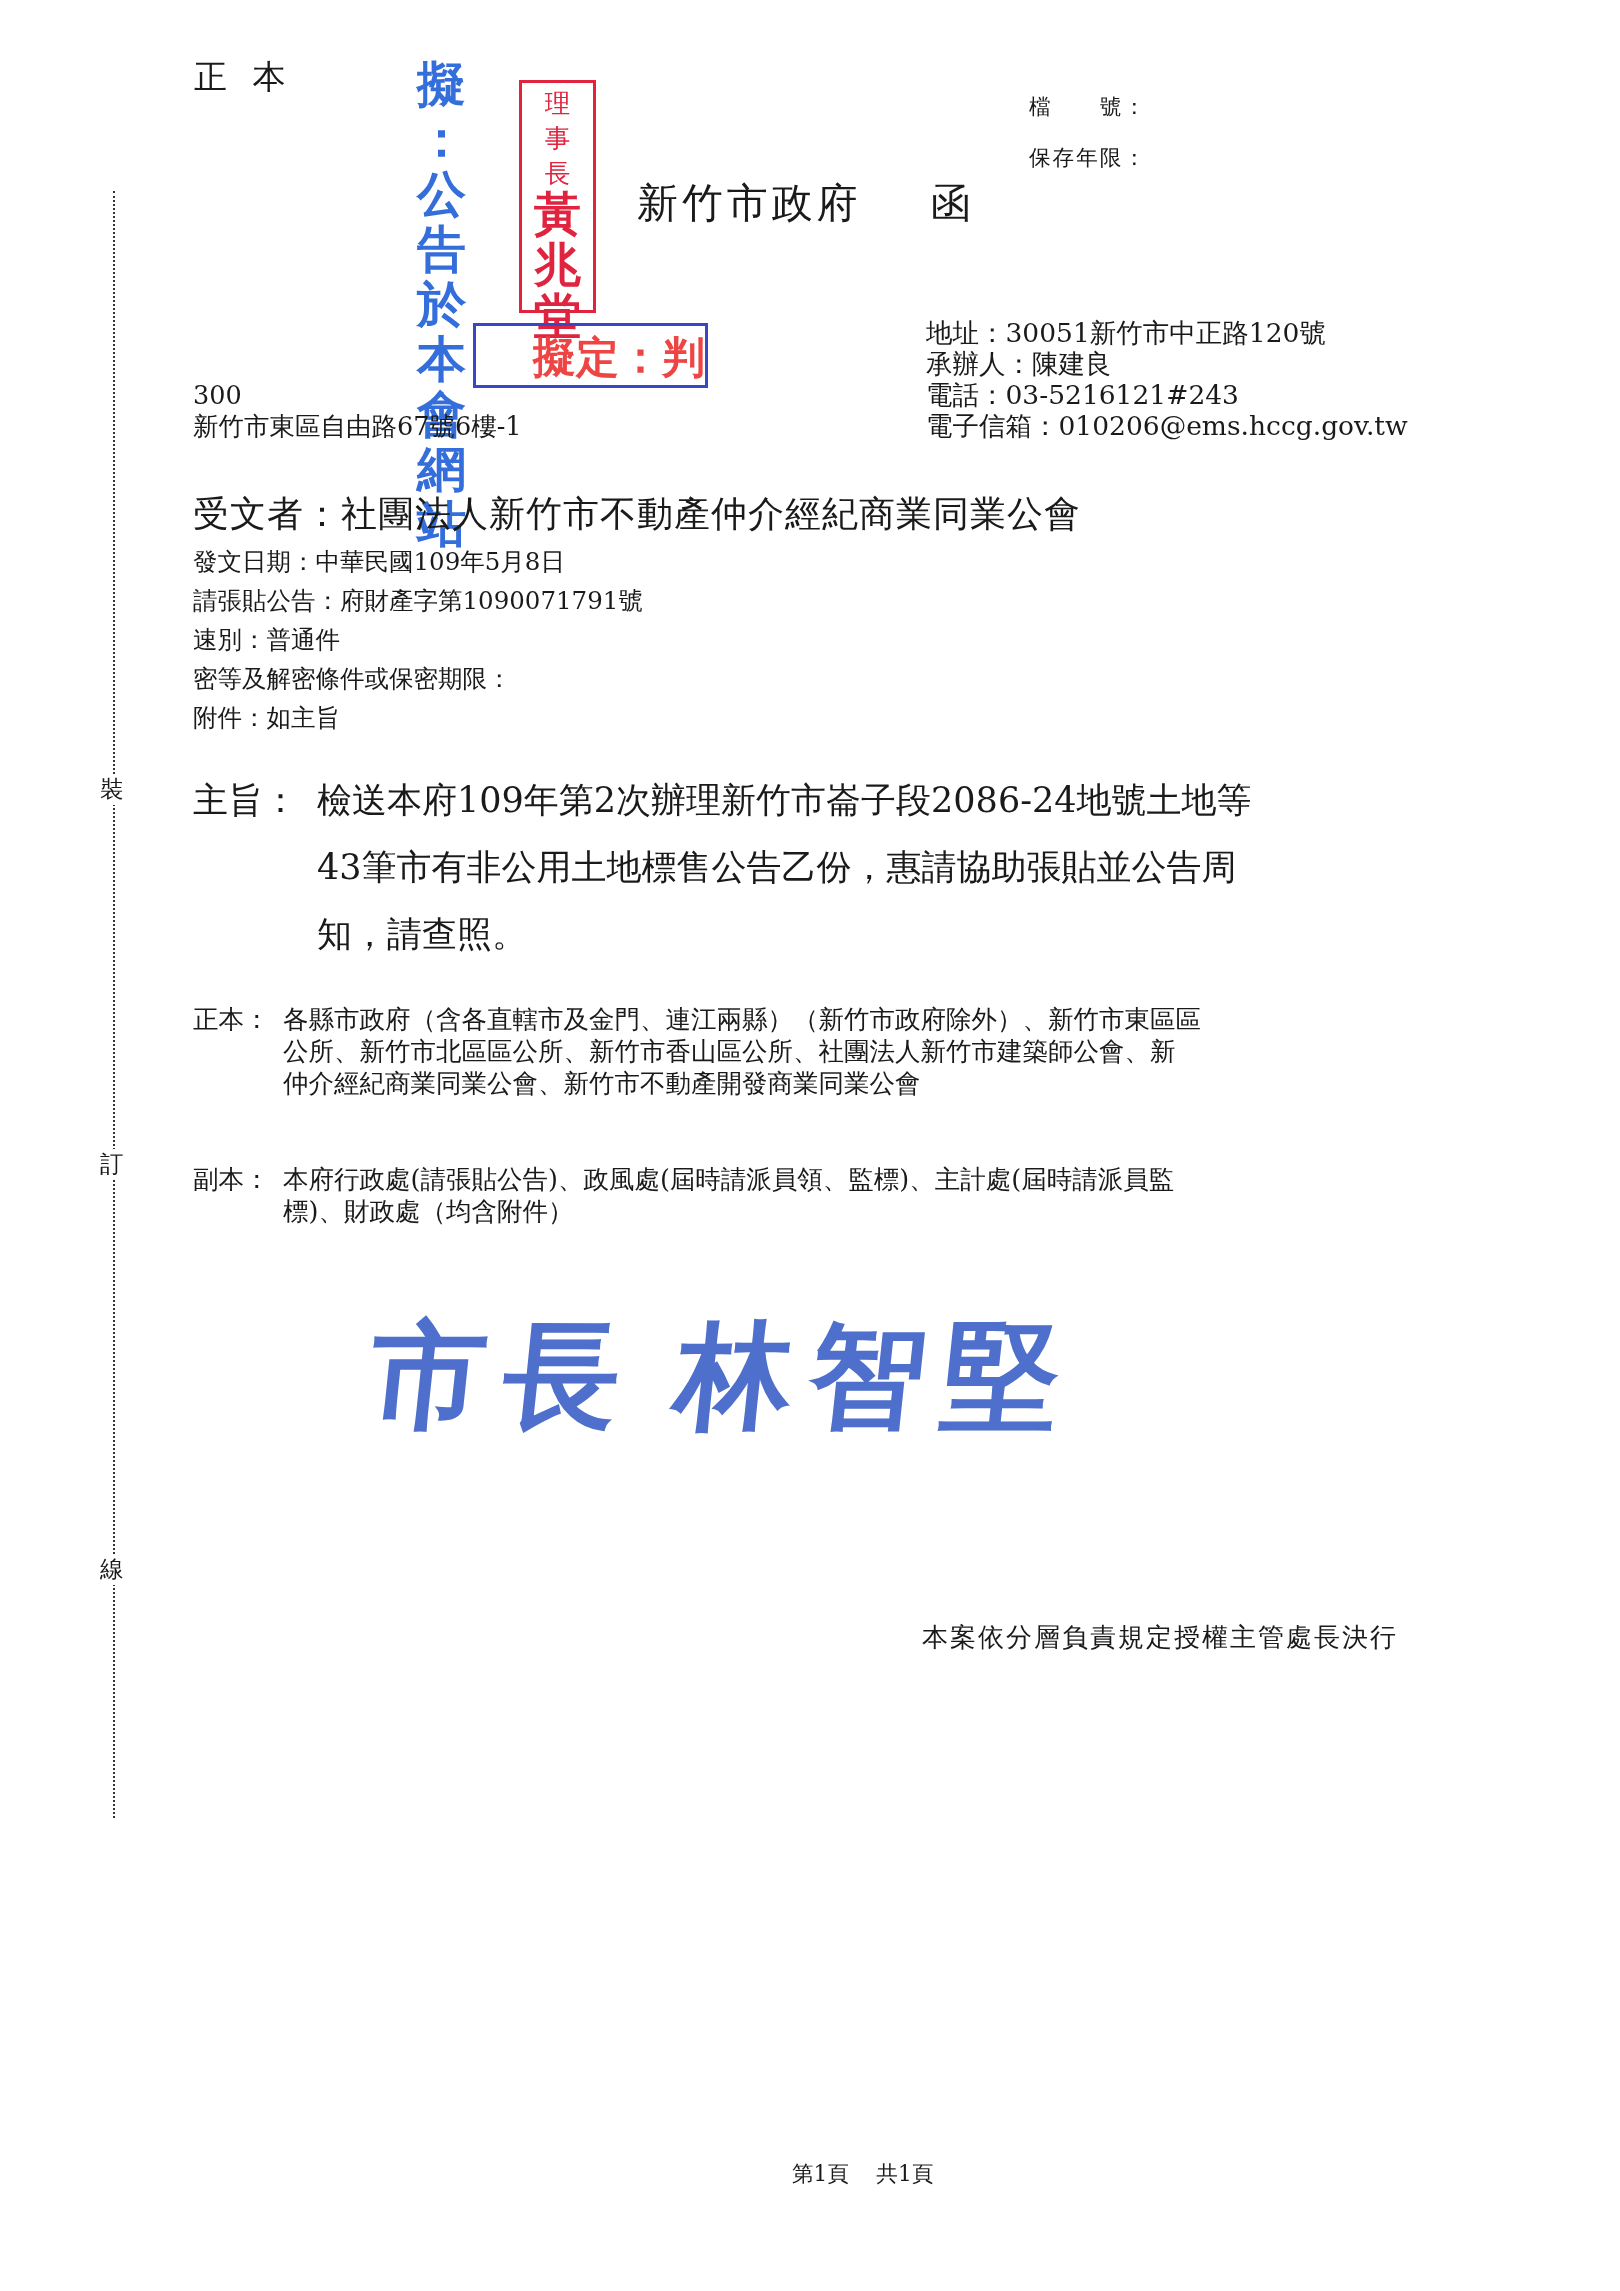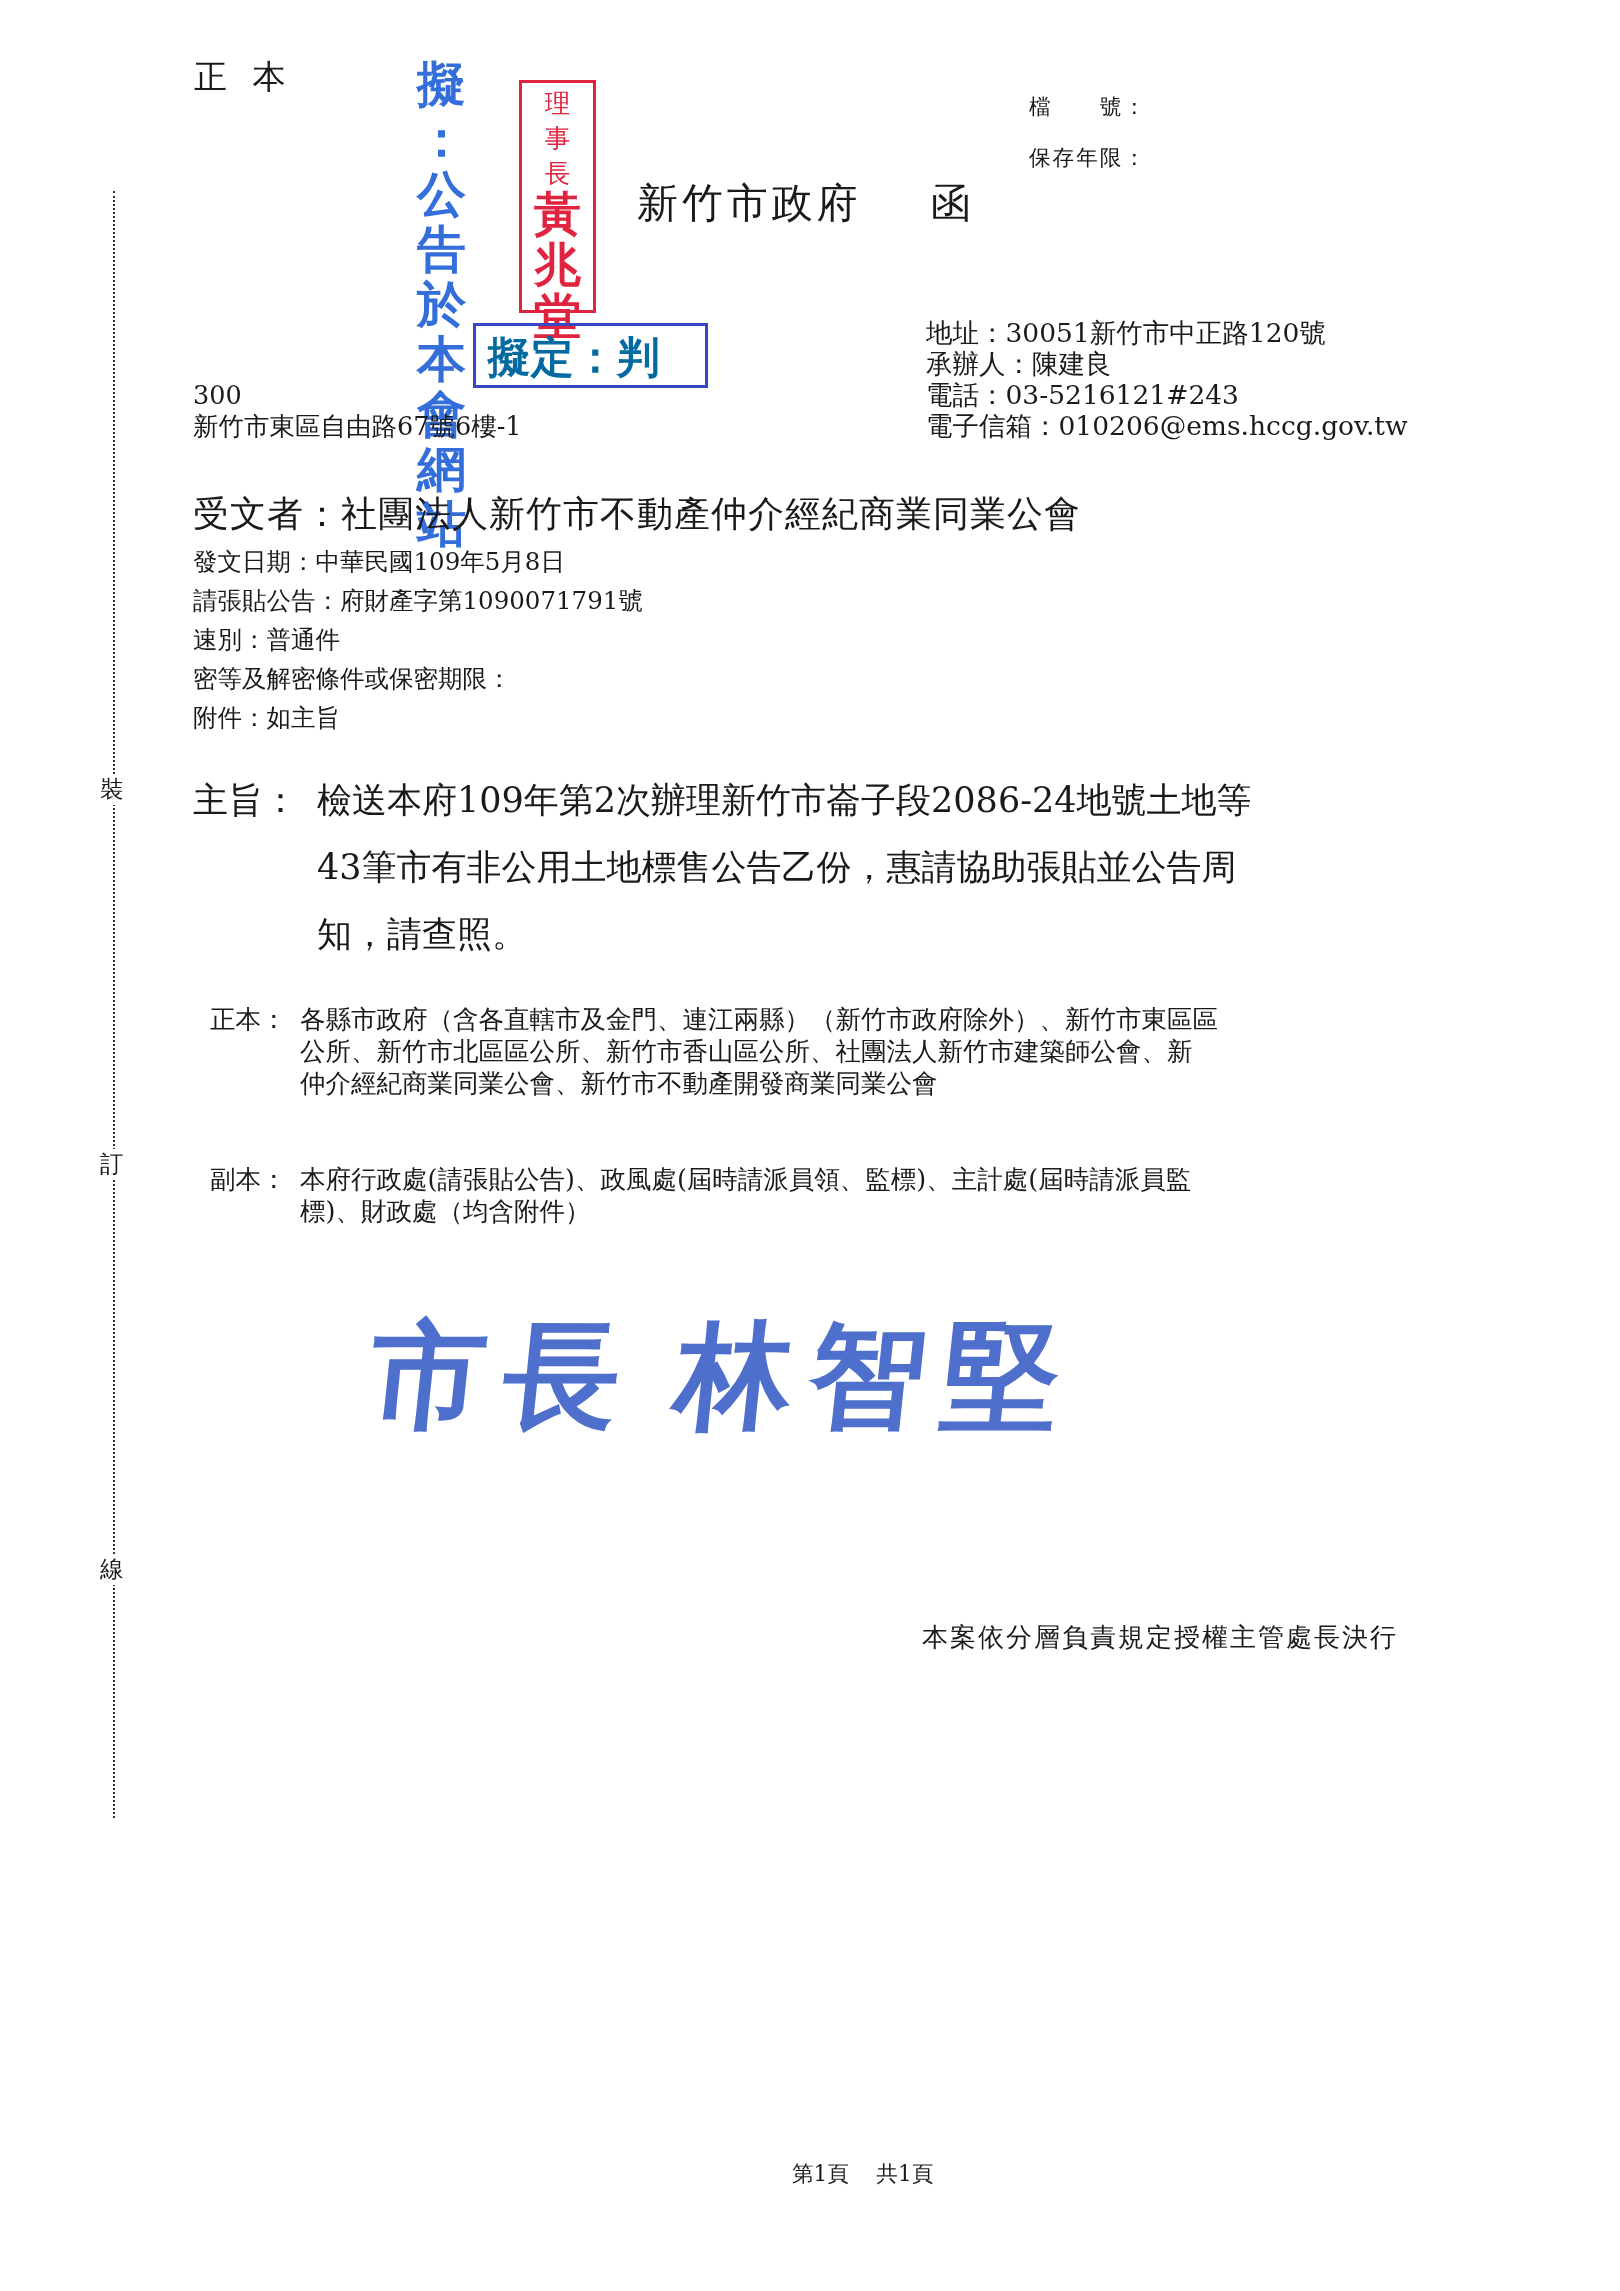--- a/index.html
+++ b/index.html
@@ -24,41 +24,41 @@
   .recv-addr { left: 193px; top: 380px; font-size: 25.5px; line-height: 31px; }
 
   .recipient { left: 193px; top: 490px; font-size: 36px; letter-spacing: 1px; }
   .meta-list { left: 193px; top: 542px; font-size: 24.5px; line-height: 39px; }
 
   .subject { left: 193px; top: 767px; font-size: 35px; line-height: 67px; width: 1264px; white-space: normal; }
   .subject .label { position: absolute; left: 0; top: 0; }
   .subject .body { margin-left: 124px; display: block; }
   .subject .body .l { display: block; }
 
-  .dist { left: 210px; font-size: 25.5px; line-height: 32px; white-space: normal; width: 1274px; }
+  .dist { left: 193px; font-size: 25.5px; line-height: 32px; white-space: normal; width: 1274px; }
   .dist .label { position: absolute; left: 0; top: 0; }
   .dist .body { margin-left: 90px; display: block; }
   .dist .body .l { display: block; white-space: nowrap; }
 
   .delegation { left: 922px; top: 1620px; font-size: 26px; letter-spacing: 2px; }
   .page-num { left: 792px; top: 2159px; font-size: 21.6px; }
   .page-num span + span { margin-left: 27.4px; }
 
   
   .stamp-vertical { left: 417px; top: 57px; width: 49px; color: #1f5fd6; font-size: 49px;
                     font-weight: bold; line-height: 55px; text-align: center; white-space: normal;
                     font-family: "DejaVu Sans", sans-serif; opacity: 0.9; }
   .stamp-vertical span { display: block; }
   .stamp-red { left: 519px; top: 80px; width: 71px; height: 227px; border: 3.9px solid #e0243f;
                color: #e0243f; text-align: center; font-family: "DejaVu Sans", sans-serif; }
   .stamp-red .small { display: block; font-size: 25.5px; line-height: 29px; margin-top: 5.9px; }
   .stamp-red .big { display: block; font-size: 47px; font-weight: bold; line-height: 51px; }
   .stamp-blue { left: 473px; top: 323px; width: 235px; height: 65px; border: 3.9px solid #3a47c4;
-                color: #0369a1; font-size: 43px; font-weight: bold; line-height: 63px;
-                padding-left: 11.8px; box-sizing: border-box; font-family: "DejaVu Sans", sans-serif; }
+                color: #ef4444; font-size: 43px; font-weight: bold; line-height: 63px;
+                padding-left: 11.8px; box-sizing: border-box; font-family: "DejaVu Sans", sans-serif; text-align: right; }
   .signature { left: 370px; top: 1299px; color: #3f63c8; font-size: 116px; font-weight: bold;
                letter-spacing: 17.6px; font-family: "DejaVu Serif", serif; transform: skewX(-6deg); opacity: 0.92; }
   .signature .gap { display: inline-block; width: 39px; }
 </style>
 </head>
 <body>
 
 <div class="bind-line"></div>
 <div class="bind-char" style="top:774px">裝</div>
 <div class="bind-char" style="top:1149px">訂</div>

